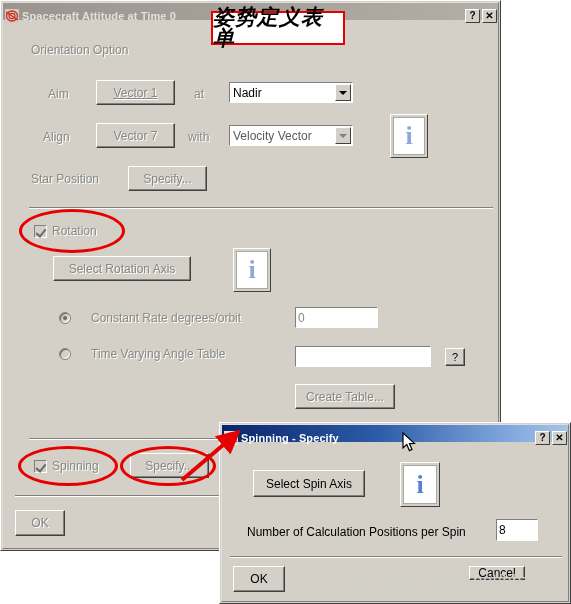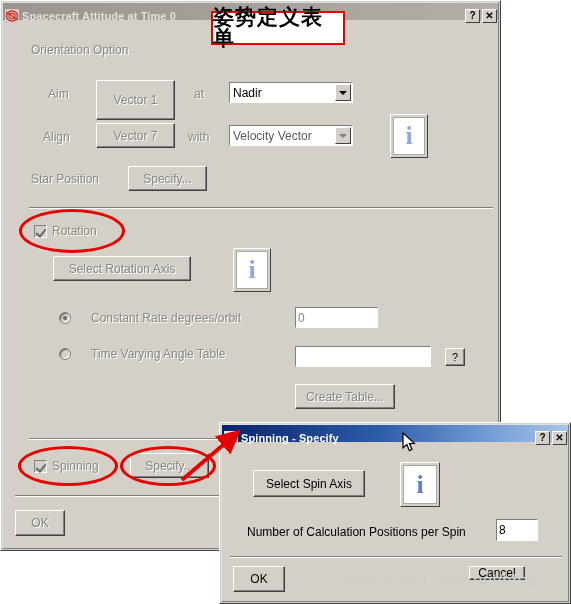--- a/index.html
+++ b/index.html
@@ -289,20 +289,21 @@
     pointer-events: none;
   }
   .anno-box {
     position: absolute;
     border: 2px solid #e60000;
     background: #ffffff;
     display: flex;
     align-items: center;
     justify-content: center;
     box-sizing: border-box;
+    font-style: italic;
   }
   .anno-box span {
     font-family: "DejaVu Sans", sans-serif;
     font-size: 21px;
     font-weight: bold;
     color: #000;
     letter-spacing: 1px;
     line-height: 1;
   }
   .ellipse {
@@ -341,21 +342,21 @@
     <span class="title-text">Spacecraft Attitude at Time 0</span>
     <span class="title-spacer"></span>
     <span class="tbtn">?</span>
     <span class="tbtn">✕</span>
   </div>
 
   <span class="lbl dim" style="left:30px; top:42px;">Orientation Option</span>
 
   <span class="lbl dim" style="left:47px; top:86px;">Aim</span>
 
-  <div class="btn disabled" style="left:95px; top:79px; width:79px; height:40px;">
+  <div class="btn disabled" style="left:95px; top:79px; width:79px; height:25px;text-decoration:underline;">
     <span>Vector 1</span>
   </div>
 
   <span class="lbl dim" style="left:193px; top:86px;">at</span>
 
   <div class="combo" style="left:228px; top:81px; width:124px; height:21px;">
     <span class="combo-text">Nadir</span>
     <span class="combo-arrow">
         <i></i>
       </span>

